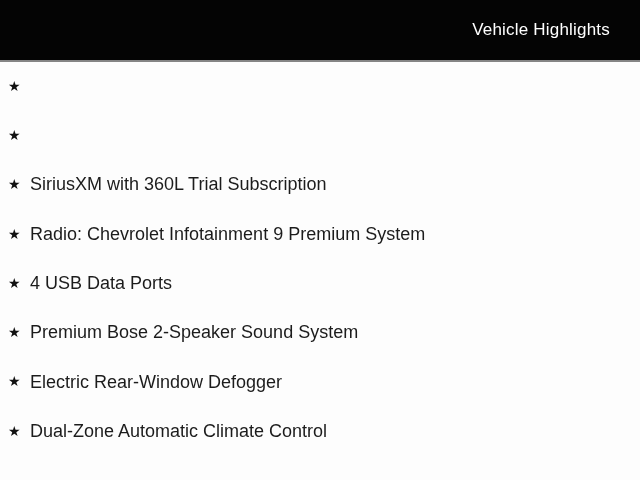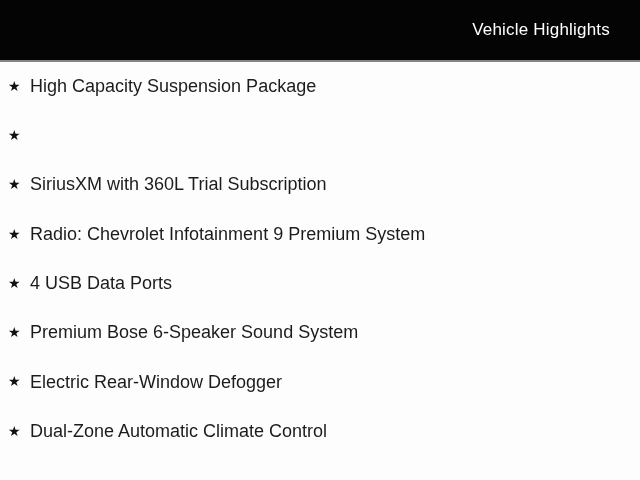--- a/index.html
+++ b/index.html
@@ -58,21 +58,20 @@
 </head>
 <body>
 
 <div class="header-bar">
   <div class="header-title">Vehicle Highlights</div>
 </div>
 
 <div class="highlights-list">
   <div class="highlight-item">
     <span class="star-bullet">★</span>
-    <span class="item-label">High Capacity Suspension Package</span>
   </div>
 
   <div class="highlight-item">
     <span class="star-bullet">★</span>
   </div>
 
   <div class="highlight-item">
     <span class="star-bullet">★</span>
     <span class="item-label">SiriusXM with 360L Trial Subscription</span>
   </div>
@@ -82,21 +81,21 @@
     <span class="item-label">Radio: Chevrolet Infotainment 9 Premium System</span>
   </div>
 
   <div class="highlight-item">
     <span class="star-bullet">★</span>
     <span class="item-label">4 USB Data Ports</span>
   </div>
 
   <div class="highlight-item">
     <span class="star-bullet">★</span>
-    <span class="item-label">Premium Bose 6-Speaker Sound System</span>
+    <span class="item-label">Premium Bose 2-Speaker Sound System</span>
   </div>
 
   <div class="highlight-item">
     <span class="star-bullet">★</span>
     <span class="item-label">Electric Rear-Window Defogger</span>
   </div>
 
   <div class="highlight-item">
     <span class="star-bullet">★</span>
     <span class="item-label">Dual-Zone Automatic Climate Control</span>

